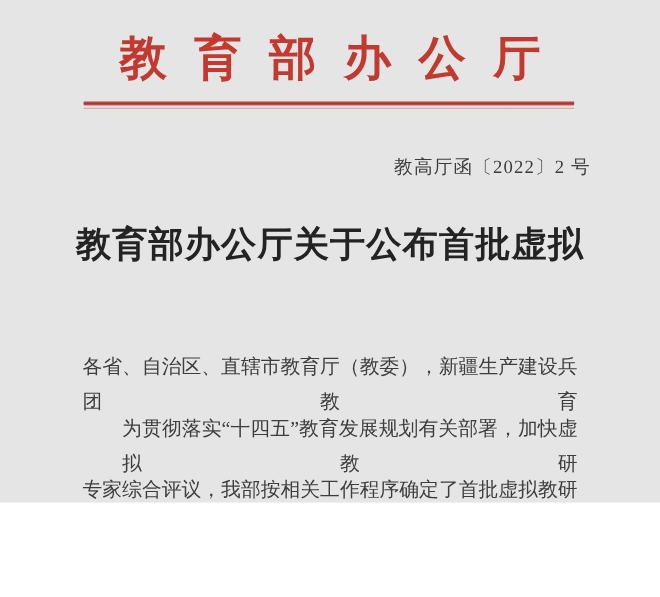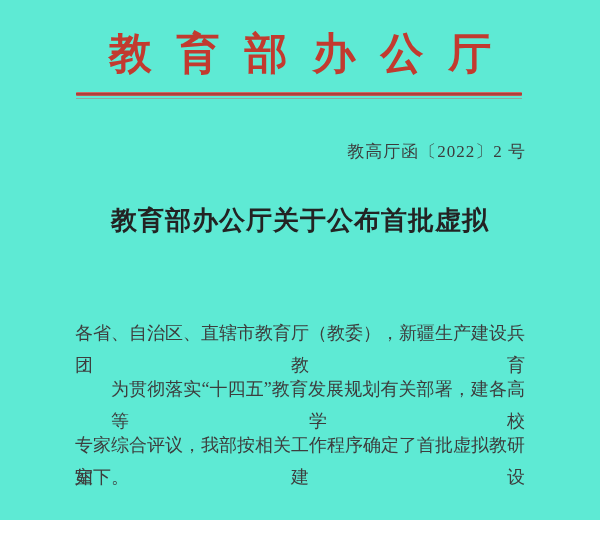--- a/index.html
+++ b/index.html
@@ -3,22 +3,22 @@
 <meta charset="utf-8">
 <style>
   html, body {
     margin: 0;
     padding: 0;
     background: #ffffff;
   }
   .page {
     position: relative;
     width: 600px;
-    height: 520px;
-    background: #5eead4;
+    height: 457px;
+    background: #e5e5e5;
     overflow: hidden;
     font-family: "Liberation Serif", "DejaVu Serif", serif;
   }
   
   .org-name {
     position: absolute;
     top: 30px;
     left: 0;
     width: 600px;
     text-align: center;
@@ -46,39 +46,38 @@
   }
   .rule-thin {
     margin-top: 2px;
     height: 1px;
     background: rgba(200, 90, 90, 0.45);
   }
   
   .doc-no {
     position: absolute;
     top: 140px;
-    right: 74px;
+    right: 63px;
     font-size: 17px;
     color: #3c3c3c;
     letter-spacing: 1px;
     white-space: nowrap;
   }
   
   .title {
     position: absolute;
     top: 206px;
     left: 0;
     width: 600px;
     text-align: center;
     color: #232323;
-    font-size: 26px;
+    font-size: 32px;
     font-weight: bold;
     line-height: 32px;
     letter-spacing: 1px;
-    font-family: Liberation Mono, monospace;
   }
   
   .body-text {
     position: absolute;
     top: 293px;
     left: 75px;
     width: 450px;
     color: #3d3d3d;
     font-size: 18px;
   }
@@ -112,18 +111,18 @@
   </div>
 
   <div class="doc-no">教高厅函〔2022〕2 号</div>
 
   <div class="title">
     <div>教育部办公厅关于公布首批虚拟</div>
   </div>
 
   <div class="body-text">
     <div class="line just">各省、自治区、直辖市教育厅（教委），新疆生产建设兵团教育</div>
-    <div class="line just indent">为贯彻落实“十四五”教育发展规划有关部署，建各高等学校</div>
+    <div class="line just indent">为贯彻落实“十四五”教育发展规划有关部署，加快虚拟教研</div>
     <div class="line just">专家综合评议，我部按相关工作程序确定了首批虚拟教研室建设</div>
     <div class="line">如下。</div>
   </div>
 
 </div>
 
 </body></html>

